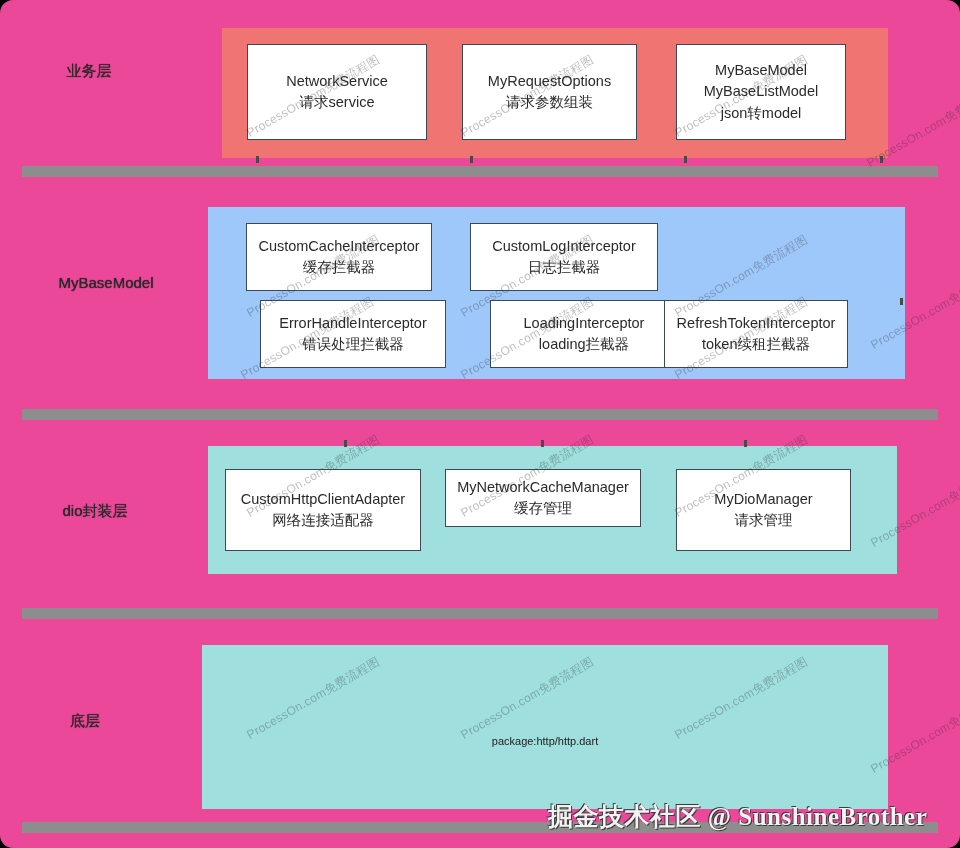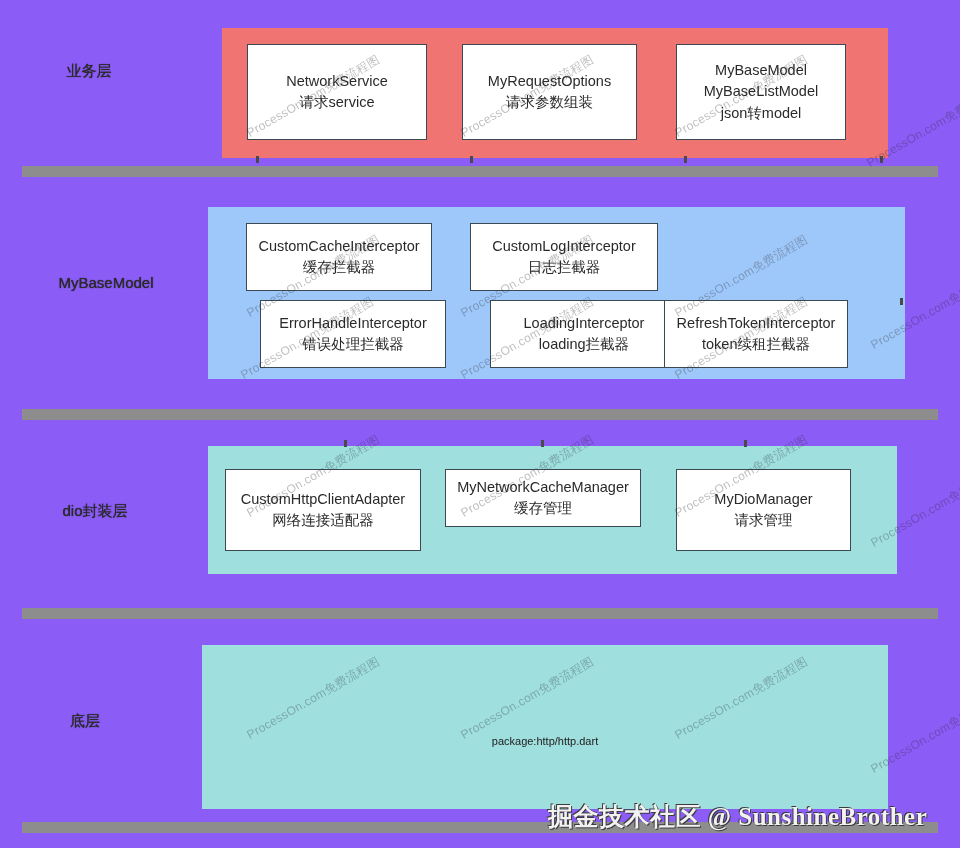--- a/index.html
+++ b/index.html
@@ -13,21 +13,22 @@
     height: 848px;
     position: relative;
     overflow: hidden;
     font-family: "Liberation Sans", "DejaVu Sans", sans-serif;
   }
 
   
   #diagram {
     position: absolute;
     inset: 0;
-    background: #8b5cf6;
+    background: #ec4899;
+    border-radius: 13px;
   }
 
   
   .wm-layer {
     position: absolute;
     inset: 0;
     pointer-events: none;
     z-index: 40;
     overflow: hidden;
   }

